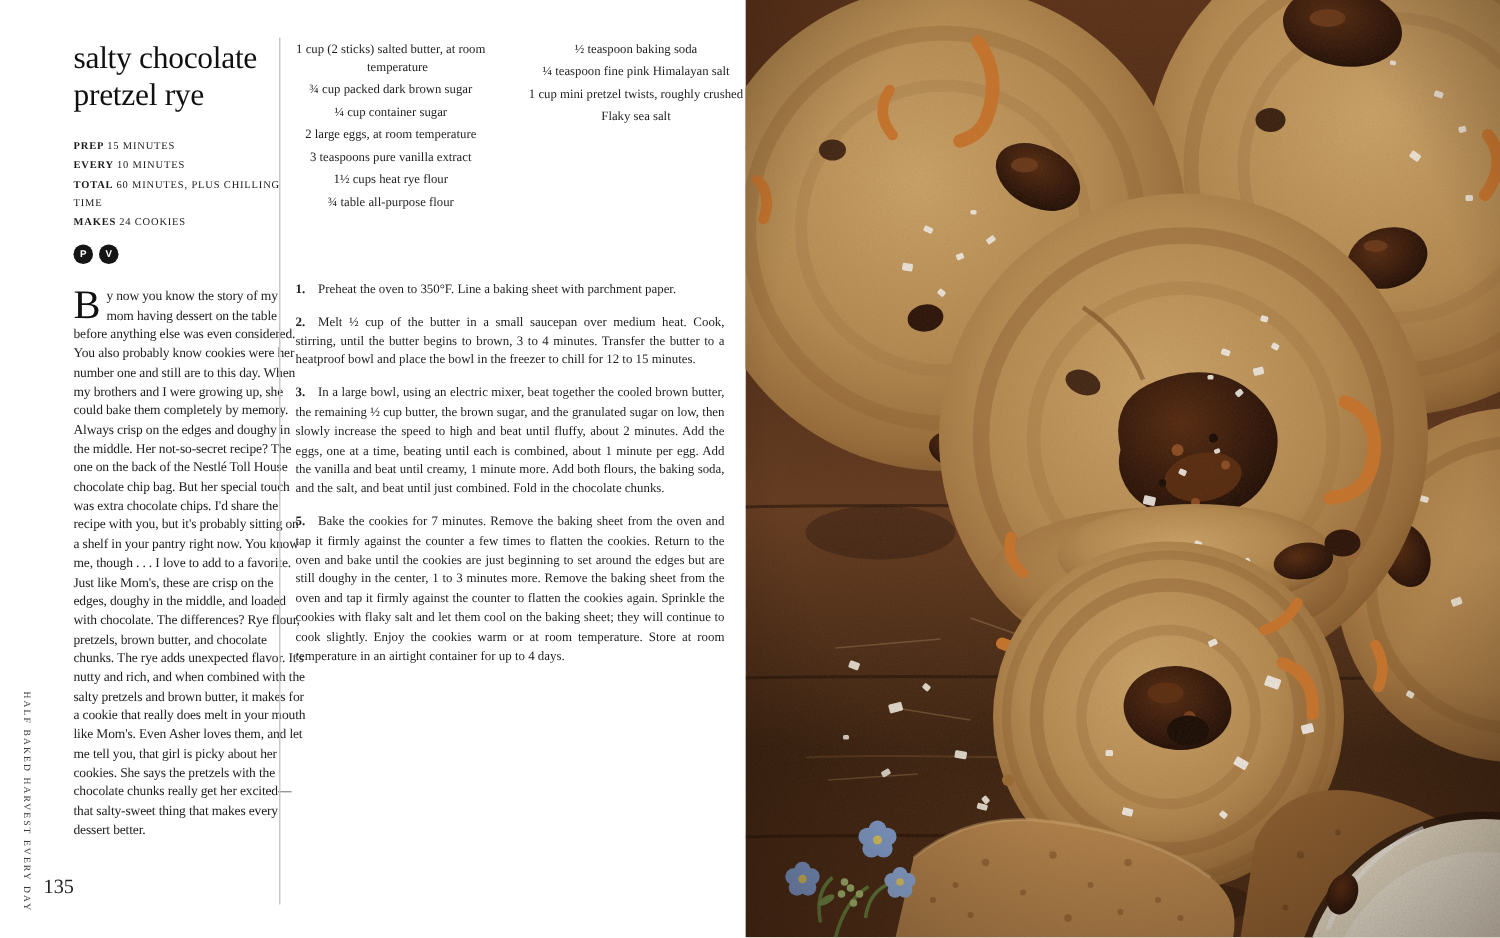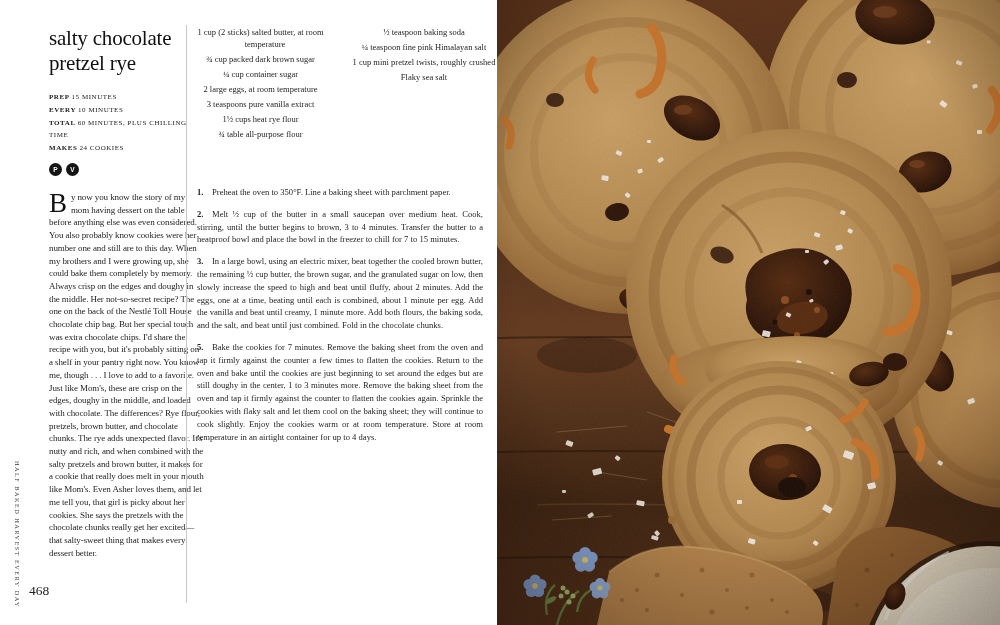--- a/index.html
+++ b/index.html
@@ -83,26 +83,26 @@
 
   <ul class="ing ing-col2">
     <li>½ teaspoon baking soda</li>
     <li>¼ teaspoon fine pink Himalayan salt</li>
     <li>1 cup mini pretzel twists, roughly crushed</li>
     <li>Flaky sea salt</li>
   </ul>
 
   <div class="steps">
     <p><span class="step-num">1.</span><span>Preheat the oven to 350°F. Line a baking sheet with parchment paper.</span></p>
-    <p><span class="step-num">2.</span><span>Melt ½ cup of the butter in a small saucepan over medium heat. Cook, stirring, until the butter begins to brown, 3 to 4 minutes. Transfer the butter to a heatproof bowl and place the bowl in the freezer to chill for 7 to 15 minutes.</span></p>
+    <p><span class="step-num">2.</span><span>Melt ½ cup of the butter in a small saucepan over medium heat. Cook, stirring, until the butter begins to brown, 3 to 4 minutes. Transfer the butter to a heatproof bowl and place the bowl in the freezer to chill for 12 to 15 minutes.</span></p>
     <p><span class="step-num">3.</span><span>In a large bowl, using an electric mixer, beat together the cooled brown butter, the remaining ½ cup butter, the brown sugar, and the granulated sugar on low, then slowly increase the speed to high and beat until fluffy, about 2 minutes. Add the eggs, one at a time, beating until each is combined, about 1 minute per egg. Add the vanilla and beat until creamy, 1 minute more. Add both flours, the baking soda, and the salt, and beat until just combined. Fold in the chocolate chunks.</span></p>
     <p><span class="step-num">5.</span><span>Bake the cookies for 7 minutes. Remove the baking sheet from the oven and tap it firmly against the counter a few times to flatten the cookies. Return to the oven and bake until the cookies are just beginning to set around the edges but are still doughy in the center, 1 to 3 minutes more. Remove the baking sheet from the oven and tap it firmly against the counter to flatten the cookies again. Sprinkle the cookies with flaky salt and let them cool on the baking sheet; they will continue to cook slightly. Enjoy the cookies warm or at room temperature. Store at room temperature in an airtight container for up to 4 days.</span></p>
   </div>
 
-  <div class="page-number">468</div>
+  <div class="page-number">135</div>
 </div>
 
 <div class="photo">
 <svg width="503" height="625" viewBox="0 0 503 625" xmlns="http://www.w3.org/2000/svg">
   <defs>
     <linearGradient id="wood" x1="0" y1="0" x2="0" y2="1">
       <stop offset="0" stop-color="#5a3018"></stop>
       <stop offset="0.28" stop-color="#482614"></stop>
       <stop offset="0.55" stop-color="#633a1f"></stop>
       <stop offset="0.8" stop-color="#39200f"></stop>

